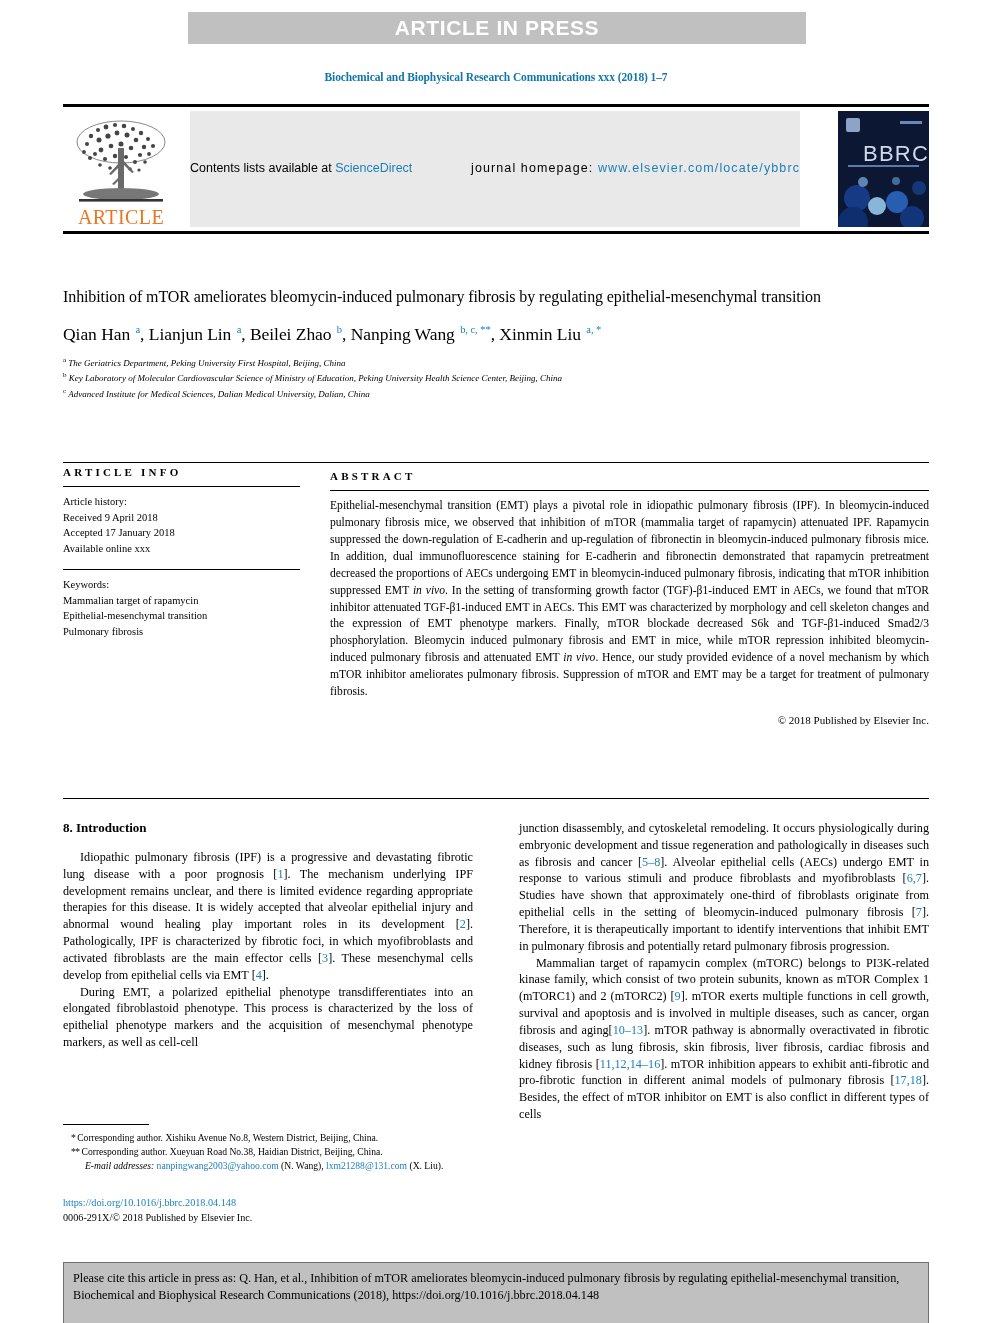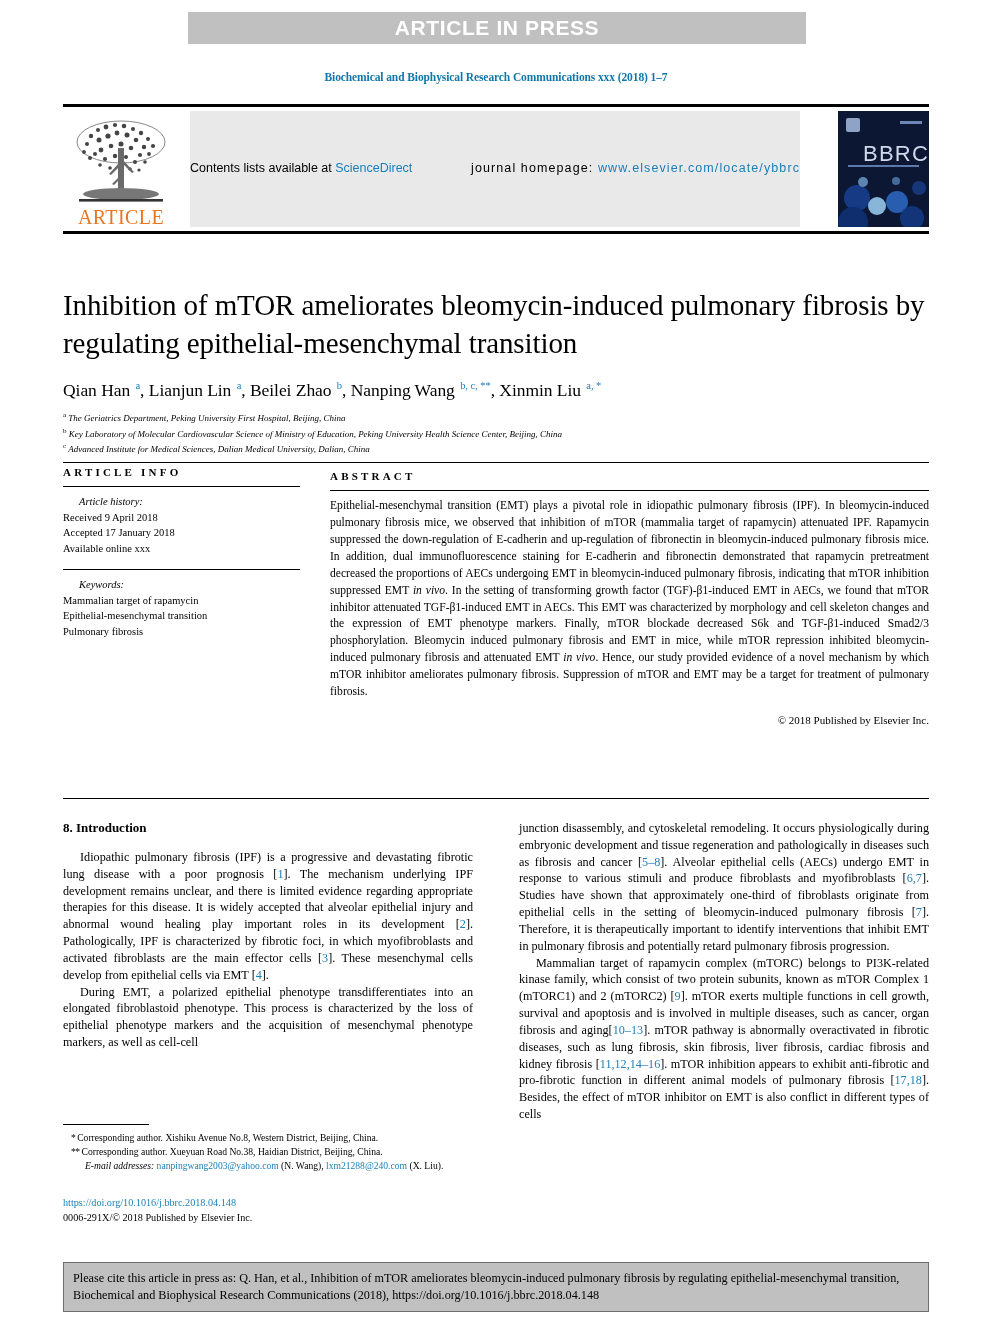--- a/index.html
+++ b/index.html
@@ -182,21 +182,21 @@
   }
 
   
   .title-block {
     position: absolute;
     left: 63px;
     top: 286px;
     width: 866px;
   }
   .paper-title {
-    font-size: 29px;
+    font-size: 16px;
     line-height: 1.32;
     font-weight: normal;
     margin: 0;
     letter-spacing: -0.1px;
   }
   .authors {
     margin-top: 16px;
     font-size: 17.5px;
     line-height: 1.3;
     letter-spacing: -0.05px;
@@ -259,22 +259,20 @@
   .hr-thin2 {
     border: none;
     border-top: 1.6px solid #000;
     margin: 13px 0 7px 0;
   }
   .info-body {
     font-size: 10.5px;
     line-height: 1.48;
   }
   .info-body .lbl {
-    font-style: italic;
-    margin-left: 16px;
   }
   .abstract-body {
     font-size: 11.6px;
     line-height: 1.46;
     text-align: justify;
     text-justify: inter-word;
   }
   .abstract-body i { font-style: italic; }
   .copyright-line {
     margin-top: 13px;
@@ -352,21 +350,21 @@
     font-size: 10.2px;
     line-height: 1.5;
   }
 
   
   .cite-box {
     position: absolute;
     left: 63px;
     top: 1262px;
     width: 866px;
-    height: 50px;
+    height: 62px;
     background: #c0c0c0;
     border: 1.5px solid #6e6e6e;
     box-sizing: border-box;
     padding: 7px 9px 0 9px;
   }
   .cite-text {
     font-size: 12.2px;
     line-height: 1.42;
     color: #000;
   }
@@ -521,21 +519,21 @@
   <div class="fn-line">
     <span class="star">*&nbsp;</span><span>Corresponding author. Xishiku Avenue No.8, Western District, Beijing, China.</span>
   </div>
   <div class="fn-line">
     <span class="star">**&nbsp;</span><span>Corresponding author. Xueyuan Road No.38, Haidian District, Beijing, China.</span>
   </div>
   <div class="fn-email">
     <span style="margin-left:22px"></span><span class="lbl">E-mail addresses:</span>
     <span class="link">nanpingwang2003@yahoo.com</span>
     <span>(N. Wang),</span>
-    <span class="link">lxm21288@240.com</span>
+    <span class="link">lxm21288@131.com</span>
     <span>(X. Liu).</span>
   </div>
   <div class="doi-block">
     <div class="link">https://doi.org/10.1016/j.bbrc.2018.04.148</div>
     <div>0006-291X/© 2018 Published by Elsevier Inc.</div>
   </div>
 </div>
 
 <div class="cite-box">
   <div class="cite-text">Please cite this article in press as: Q. Han, et al., Inhibition of mTOR ameliorates bleomycin-induced pulmonary fibrosis by regulating epithelial-mesenchymal transition, Biochemical and Biophysical Research Communications (2018), https://doi.org/10.1016/j.bbrc.2018.04.148</div>

